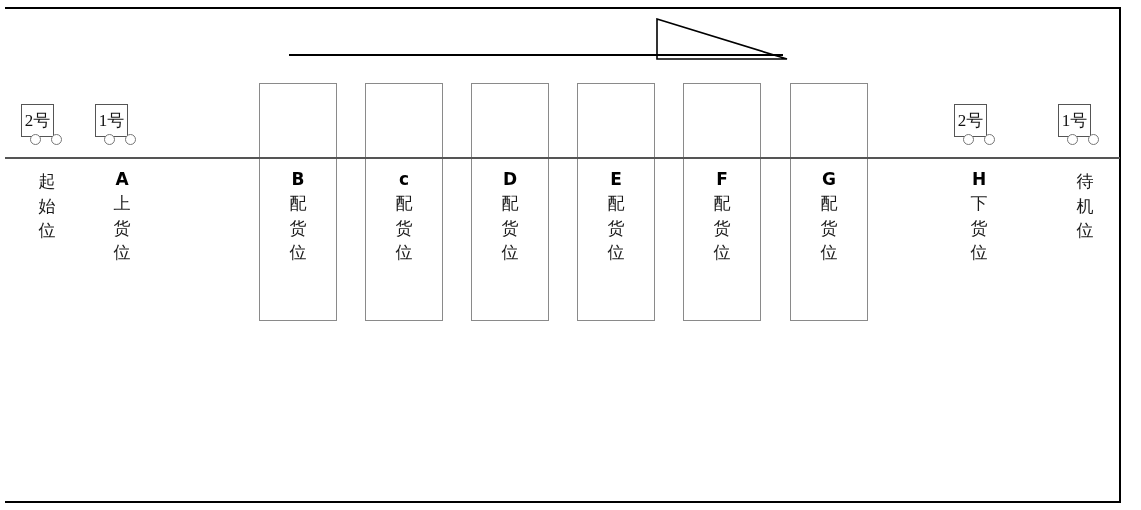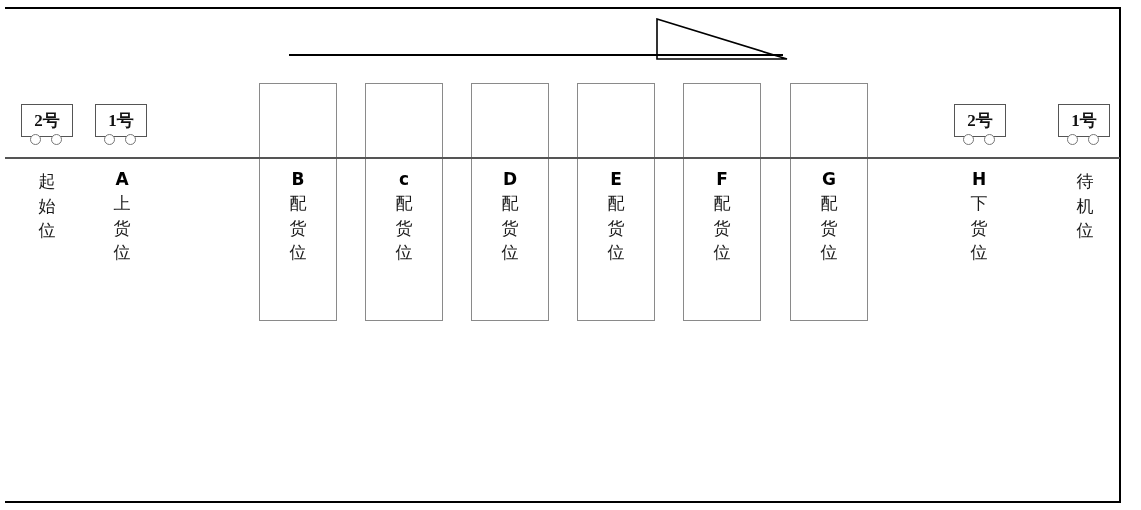--- a/index.html
+++ b/index.html
@@ -48,23 +48,22 @@
     position: absolute;
     left: 652px;
     top: 18px;
     width: 136px;
     height: 42px;
   }
 
   
   .cart {
     position: absolute;
-    width: 52px;
+    width: 33px;
     height: 33px;
-    font-weight: bold;
   }
   .cart-body {
     position: absolute;
     left: 0;
     top: 0;
     width: 100%;
     height: 100%;
     box-sizing: border-box;
     border: 1px solid #555555;
     background: #ffffff;

